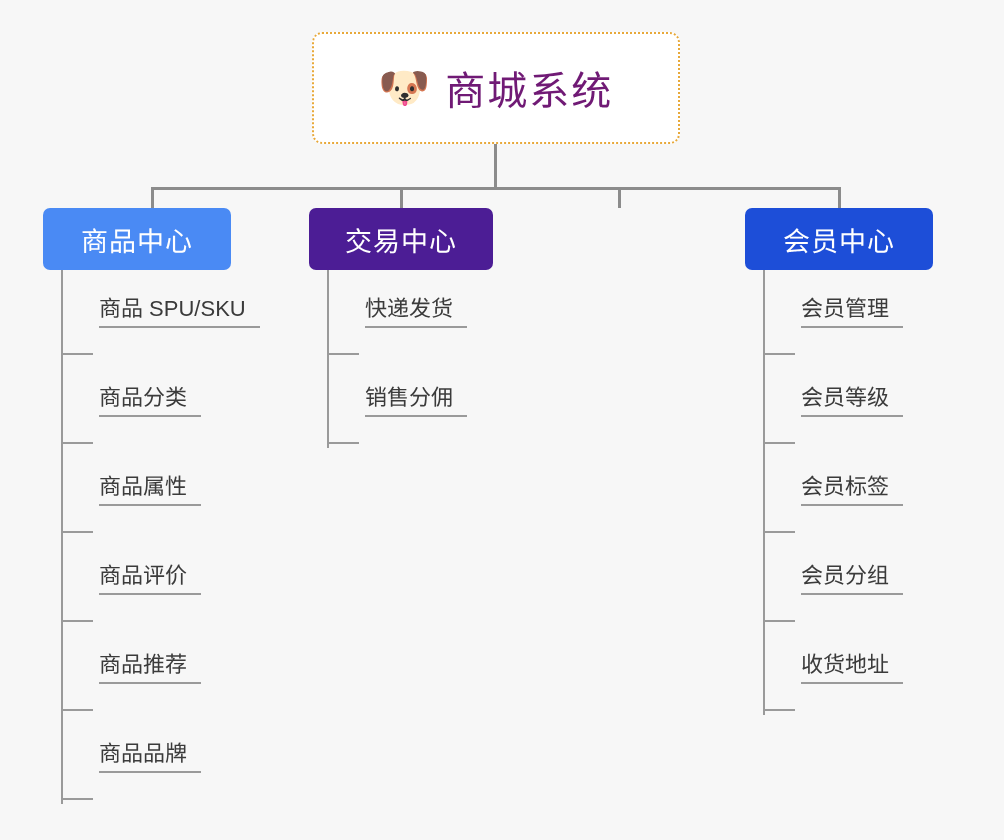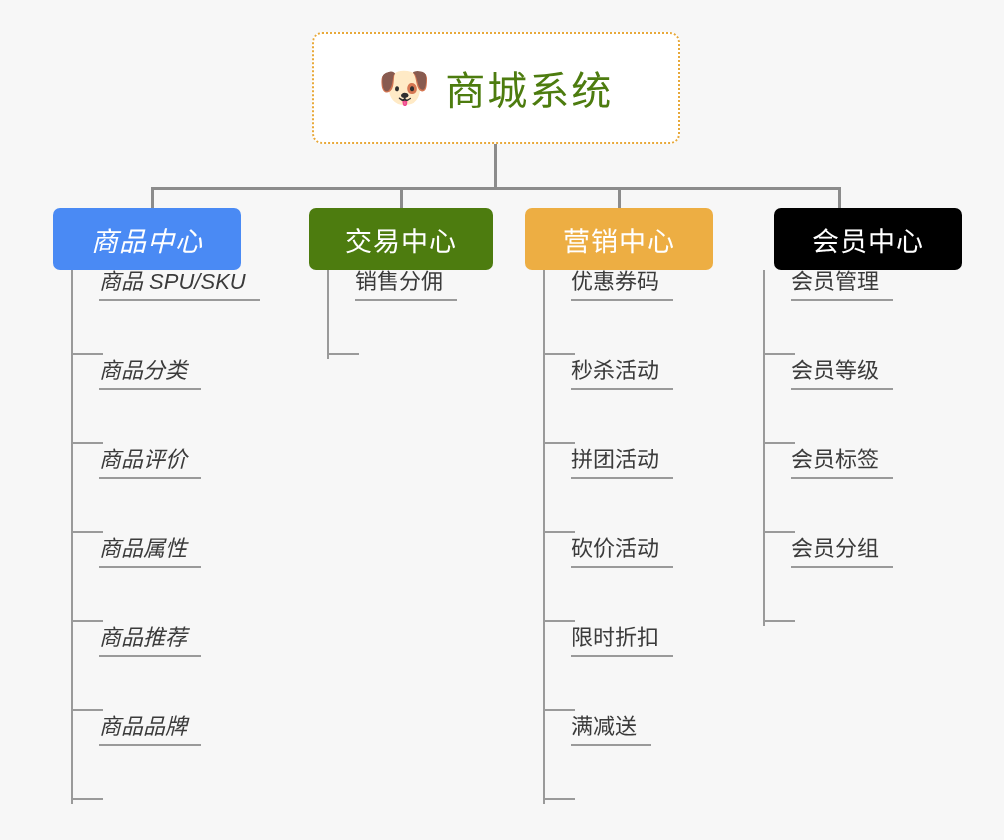--- a/index.html
+++ b/index.html
@@ -36,21 +36,21 @@
     gap:14px;
   }
   .root-emoji {
     font-size:42px;
     line-height:1;
     display:block;
     filter:saturate(1.05);
   }
   .root-title {
     font-size:40px;
-    color:#4d7c0f;
+    color:#701a75;
     letter-spacing:2px;
     white-space:nowrap;
     font-weight:400;
   }
 
   
   .conn {
     position:absolute;
     background:#8c8c8c;
   }
@@ -74,55 +74,55 @@
   .drop.c0 { left:151px; }
   .drop.c1 { left:400px; }
   .drop.c2 { left:618px; }
   .drop.c3 { left:838px; }
 
   
   .column {
     position:absolute;
     top:208px;
   }
-  .column.c0 { left:53px;  width:188px;font-style:italic; }
+  .column.c0 { left:43px;  width:188px; }
   .column.c1 { left:309px; width:184px; }
   .column.c2 { left:525px; width:188px; }
   .column.c3 { left:745px; width:188px; }
 
   .cat-box {
     width:100%;
     height:62px;
     border-radius:7px;
     display:flex;
     align-items:center;
     justify-content:center;
     color:#ffffff;
     font-size:27px;
     letter-spacing:1px;
     white-space:nowrap;
   }
   .cat-box.blue   { background:#4a8af4; }
-  .cat-box.red    { background:#4d7c0f; }
+  .cat-box.red    { background:#4c1d95; }
   .cat-box.orange { background:#edae43; }
-  .cat-box.green  { background:#000000;margin-left:29px; }
+  .cat-box.green  { background:#1d4ed8; }
 
   
   .leaf-list {
     position:relative;
     margin-left:18px;
     padding-left:0;
     border-left:2px solid #9a9a9a;
   }
   .leaf-item {
     position:relative;
     height:89px;
     display:flex;
-    align-items:flex-start;
-    padding-left:26px;
+    align-items:center;
+    padding-left:36px;
     padding-bottom:4px;
   }
   .leaf-label {
     font-size:22px;
     color:#3b3b3b;
     white-space:nowrap;
     line-height:1.1;
     border-bottom:2px solid #9a9a9a;
     padding:0 14px 5px 0;
     display:inline-block;
@@ -160,84 +160,65 @@
       <span>商品中心</span>
     </div>
     <div class="leaf-list">
       <div class="leaf-item">
           <span class="leaf-label">商品 SPU/SKU</span>
         </div>
       <div class="leaf-item">
           <span class="leaf-label">商品分类</span>
         </div>
       <div class="leaf-item">
+          <span class="leaf-label">商品属性</span>
+        </div>
+      <div class="leaf-item">
           <span class="leaf-label">商品评价</span>
-        </div>
-      <div class="leaf-item">
-          <span class="leaf-label">商品属性</span>
         </div>
       <div class="leaf-item">
           <span class="leaf-label">商品推荐</span>
         </div>
       <div class="leaf-item">
           <span class="leaf-label">商品品牌</span>
         </div>
     </div>
   </div>
 
   <div class="column c1">
     <div class="cat-box red">
       <span>交易中心</span>
     </div>
     <div class="leaf-list">
       <div class="leaf-item">
+          <span class="leaf-label">快递发货</span>
+        </div>
+      <div class="leaf-item">
           <span class="leaf-label">销售分佣</span>
         </div>
     </div>
   </div>
 
-  <div class="column c2">
-    <div class="cat-box orange">
-      <span>营销中心</span>
-    </div>
-    <div class="leaf-list">
-      <div class="leaf-item">
-          <span class="leaf-label">优惠券码</span>
-        </div>
-      <div class="leaf-item">
-          <span class="leaf-label">秒杀活动</span>
-        </div>
-      <div class="leaf-item">
-          <span class="leaf-label">拼团活动</span>
-        </div>
-      <div class="leaf-item">
-          <span class="leaf-label">砍价活动</span>
-        </div>
-      <div class="leaf-item">
-          <span class="leaf-label">限时折扣</span>
-        </div>
-      <div class="leaf-item">
-          <span class="leaf-label">满减送</span>
-        </div>
-    </div>
-  </div>
 
   <div class="column c3">
     <div class="cat-box green">
       <span>会员中心</span>
     </div>
     <div class="leaf-list">
       <div class="leaf-item">
           <span class="leaf-label">会员管理</span>
         </div>
       <div class="leaf-item">
           <span class="leaf-label">会员等级</span>
         </div>
       <div class="leaf-item">
           <span class="leaf-label">会员标签</span>
         </div>
       <div class="leaf-item">
           <span class="leaf-label">会员分组</span>
         </div>
+      <div class="leaf-item">
+          <span class="leaf-label">收货地址</span>
+        </div>
     </div>
   </div>
 
 </div>
 
 </body></html>

